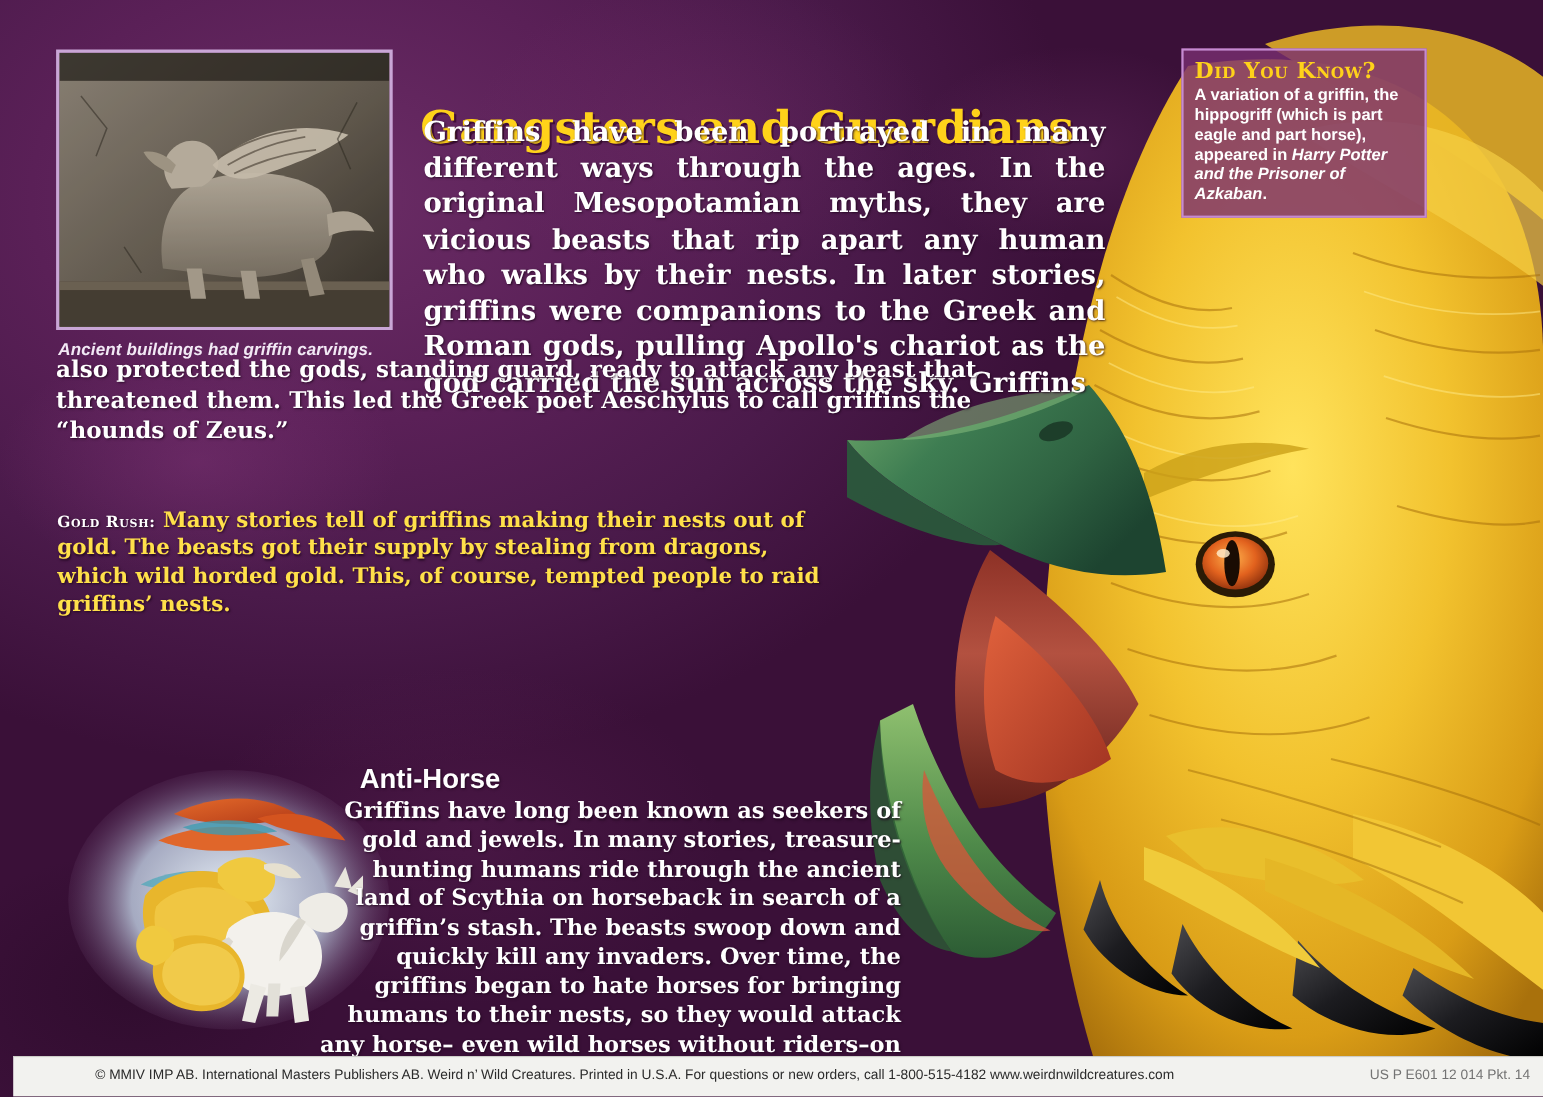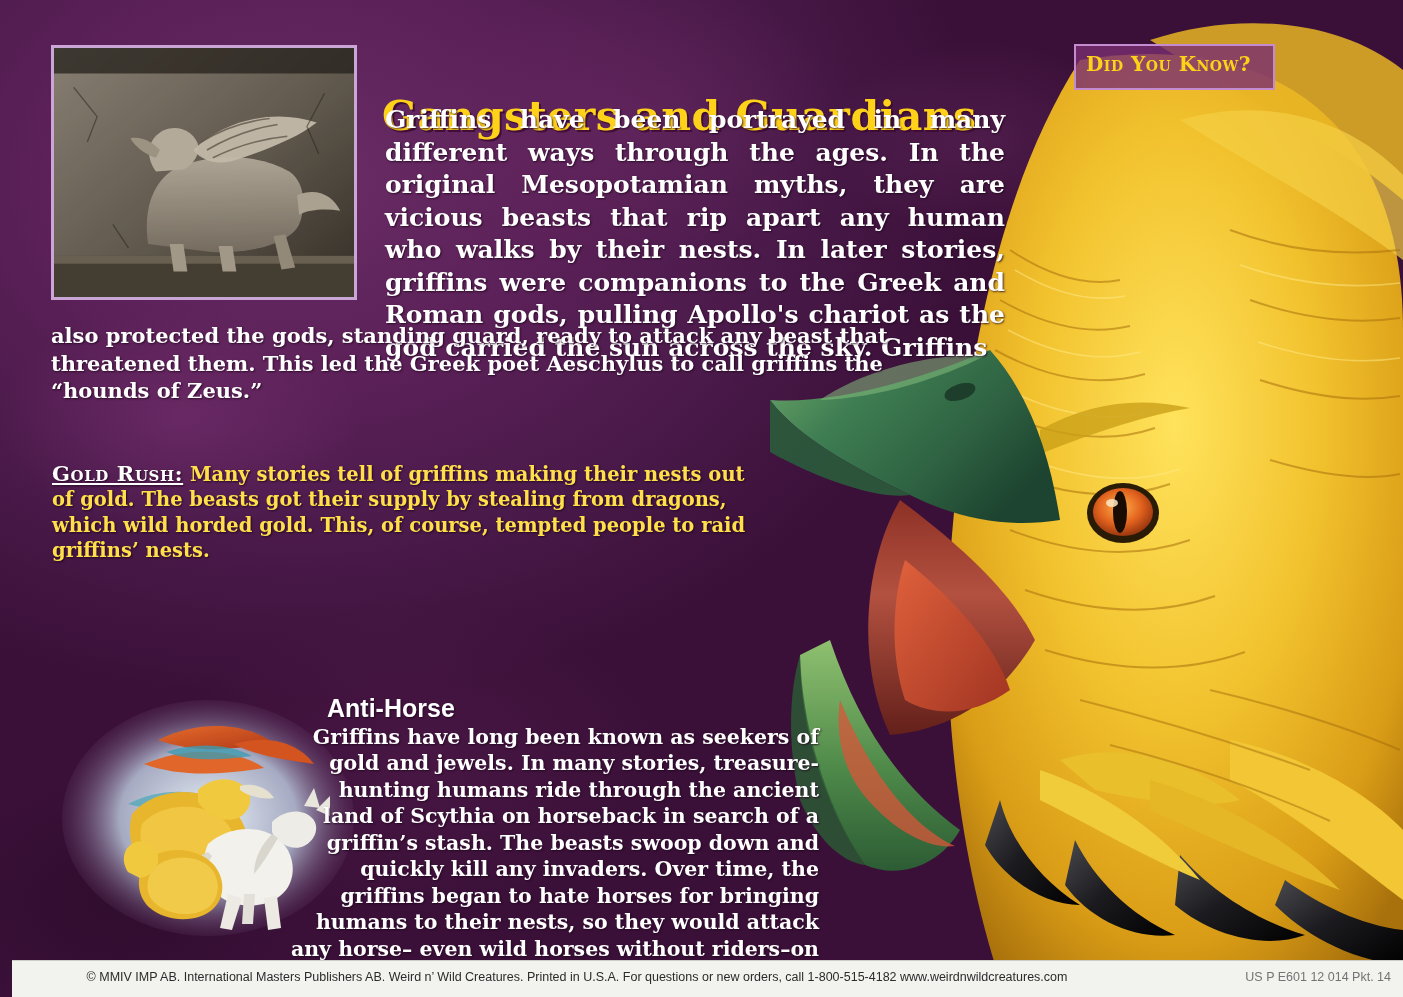--- a/index.html
+++ b/index.html
@@ -128,22 +128,21 @@
     font-size: 19.5px;
     line-height: 1.30;
     color: #ffe04a;
     text-shadow: 1px 1px 2px rgba(30,5,28,0.85);
     z-index: 6;
   }
   .subsec .lead {
     color: #ffffff;
     font-variant: small-caps;
     letter-spacing: 0.6px;
-    font-size: 21px;
-    text-decoration: underline;
+    font-size: 14px;
   }
   #goldrush { top: 460px; }
   #specialpowers { top: 588px; }
 
   
   .antihorse-title {
     position: absolute;
     left: 327px;
     top: 694px;
     color: #ffffff;
@@ -177,21 +176,21 @@
     width: 300px;
     height: 248px;
     z-index: 5;
   }
 
   
   .dyk {
     position: absolute;
     left: 1074px;
     top: 44px;
-    width: 201px;
+    width: 223px;
     padding: 6px 10px 10px 10px;
     box-sizing: border-box;
     background: rgba(121,46,112,0.80);
     border: 2px solid #c58bd1;
     z-index: 7;
   }
   .dyk-title {
     color: #ffd21a;
     font-family: "DejaVu Serif", serif;
     font-weight: 700;
@@ -403,20 +402,21 @@
       <path d="M248 150 C268 142 284 150 292 166 C278 164 262 164 250 170 Z" fill="#c3b8a5"></path>
 
       <g stroke="#2e2920" stroke-width="1.4" opacity="0.5" fill="none">
         <path d="M20 40 l24 30 l-10 26"></path>
         <path d="M276 46 l-18 34 l12 28"></path>
         <path d="M60 180 l16 24"></path>
       </g>
       <rect x="0" y="0" width="306" height="255" fill="#000" opacity="0.12"></rect>
     </svg>
   </div>
+  <div class="carving-caption">Ancient buildings had griffin carvings.</div>
 
   <div class="headline">Gangsters and Guardians</div>
 
   <div class="body-col">Griffins have been portrayed in many different ways through the ages. In the original Mesopotamian myths, they are vicious beasts that rip apart any human who walks by their nests. In later stories, griffins were companions to the Greek and Roman gods, pulling Apollo's chariot as the god carried the sun across the sky. Griffins</div>
   <div class="body-wide">also protected the gods, standing guard, ready to attack any beast that threatened them. This led the Greek poet Aeschylus to call griffins the “hounds of Zeus.”</div>
 
   <div class="subsec" id="goldrush">
     <span class="lead">Gold Rush:</span><span> Many stories tell of griffins making their nests out of gold. The beasts got their supply by stealing from dragons, which wild horded gold. This, of course, tempted people to raid griffins’ nests.</span>
   </div>
 
@@ -455,20 +455,21 @@
     <path d="M96 174 C110 162 132 160 148 170 C162 180 164 200 152 212 C138 224 112 222 98 210 C86 200 88 184 96 174 Z" fill="#f6d55b" opacity="0.65"></path>
     <path d="M70 178 C62 166 66 152 78 148 C88 146 98 152 100 162 C102 172 94 182 82 184 Z" fill="#f0c93f"></path>
     <ellipse cx="150" cy="124" rx="146" ry="118" fill="none"></ellipse>
   </svg>
 
   <div class="antihorse-title">Anti-Horse</div>
   <div class="antihorse-body">Griffins have long been known as seekers of gold and jewels. In many stories, treasure-hunting humans ride through the ancient land of Scythia on horseback in search of a griffin’s stash. The beasts swoop down and quickly kill any invaders. Over time, the griffins began to hate horses for bringing humans to their nests, so they would attack any horse– even wild horses without riders–on sight.</div>
 
   <div class="dyk">
     <div class="dyk-title">Did You Know?</div>
+    <div class="dyk-body"><span>A variation of a griffin, the hippogriff (which is part eagle and part horse), appeared in </span><i>Harry Potter and the Prisoner of Azkaban</i><span>.</span></div>
   </div>
 
   <div class="footer-bar">
     <div class="footer-text">© MMIV IMP AB. International Masters Publishers AB. Weird n’ Wild Creatures.   Printed in U.S.A.   For questions or new orders, call 1-800-515-4182    www.weirdnwildcreatures.com</div>
     <div class="footer-code">US P E601 12 014 Pkt. 14</div>
   </div>
 
 </div>
 
 </body></html>

